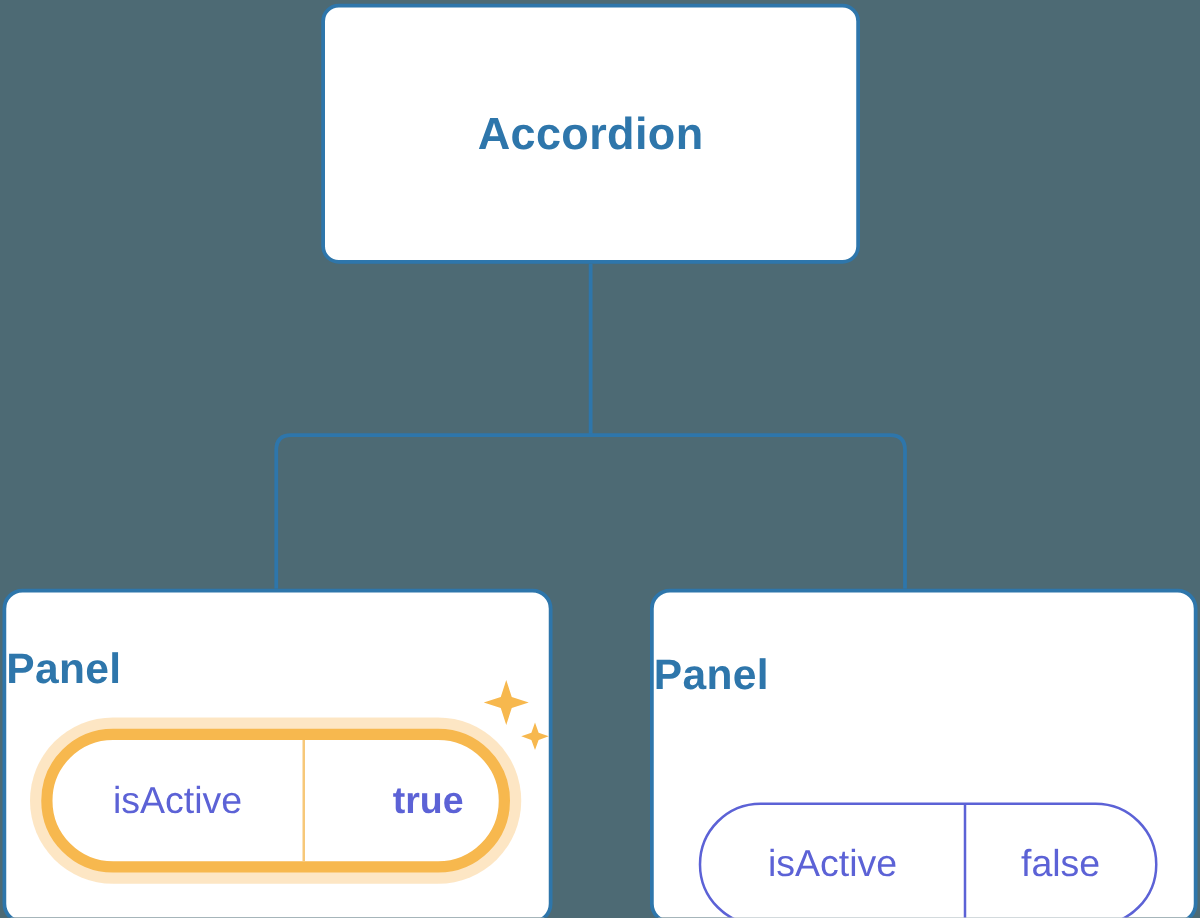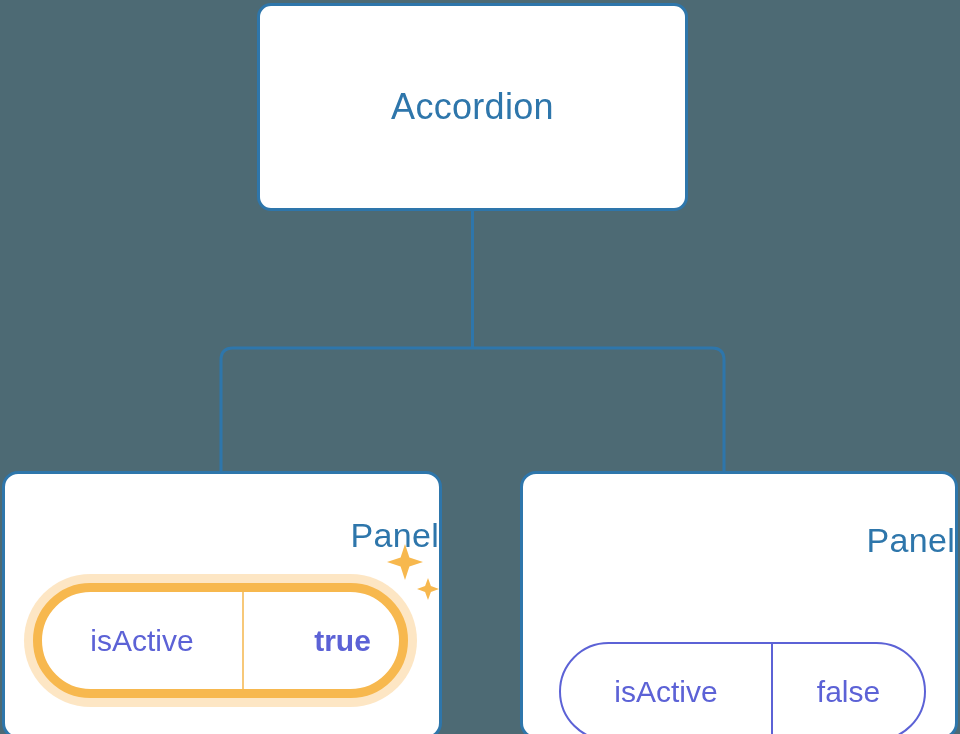--- a/index.html
+++ b/index.html
@@ -35,22 +35,22 @@
     background: #ffffff;
     border: 3px solid #2e76ab;
     border-radius: 14px;
     box-sizing: border-box;
     z-index: 2;
   }
 
   .card-title {
     color: #2e76ab;
     font-size: 34px;
-    font-weight: 400;
-    text-align: right;
+    font-weight: 700;
+    text-align: left;
     letter-spacing: 0.3px;
   }
 
   
   #root-card {
     left: 257px;
     top: 3px;
     width: 431px;
     height: 208px;
     display: flex;

